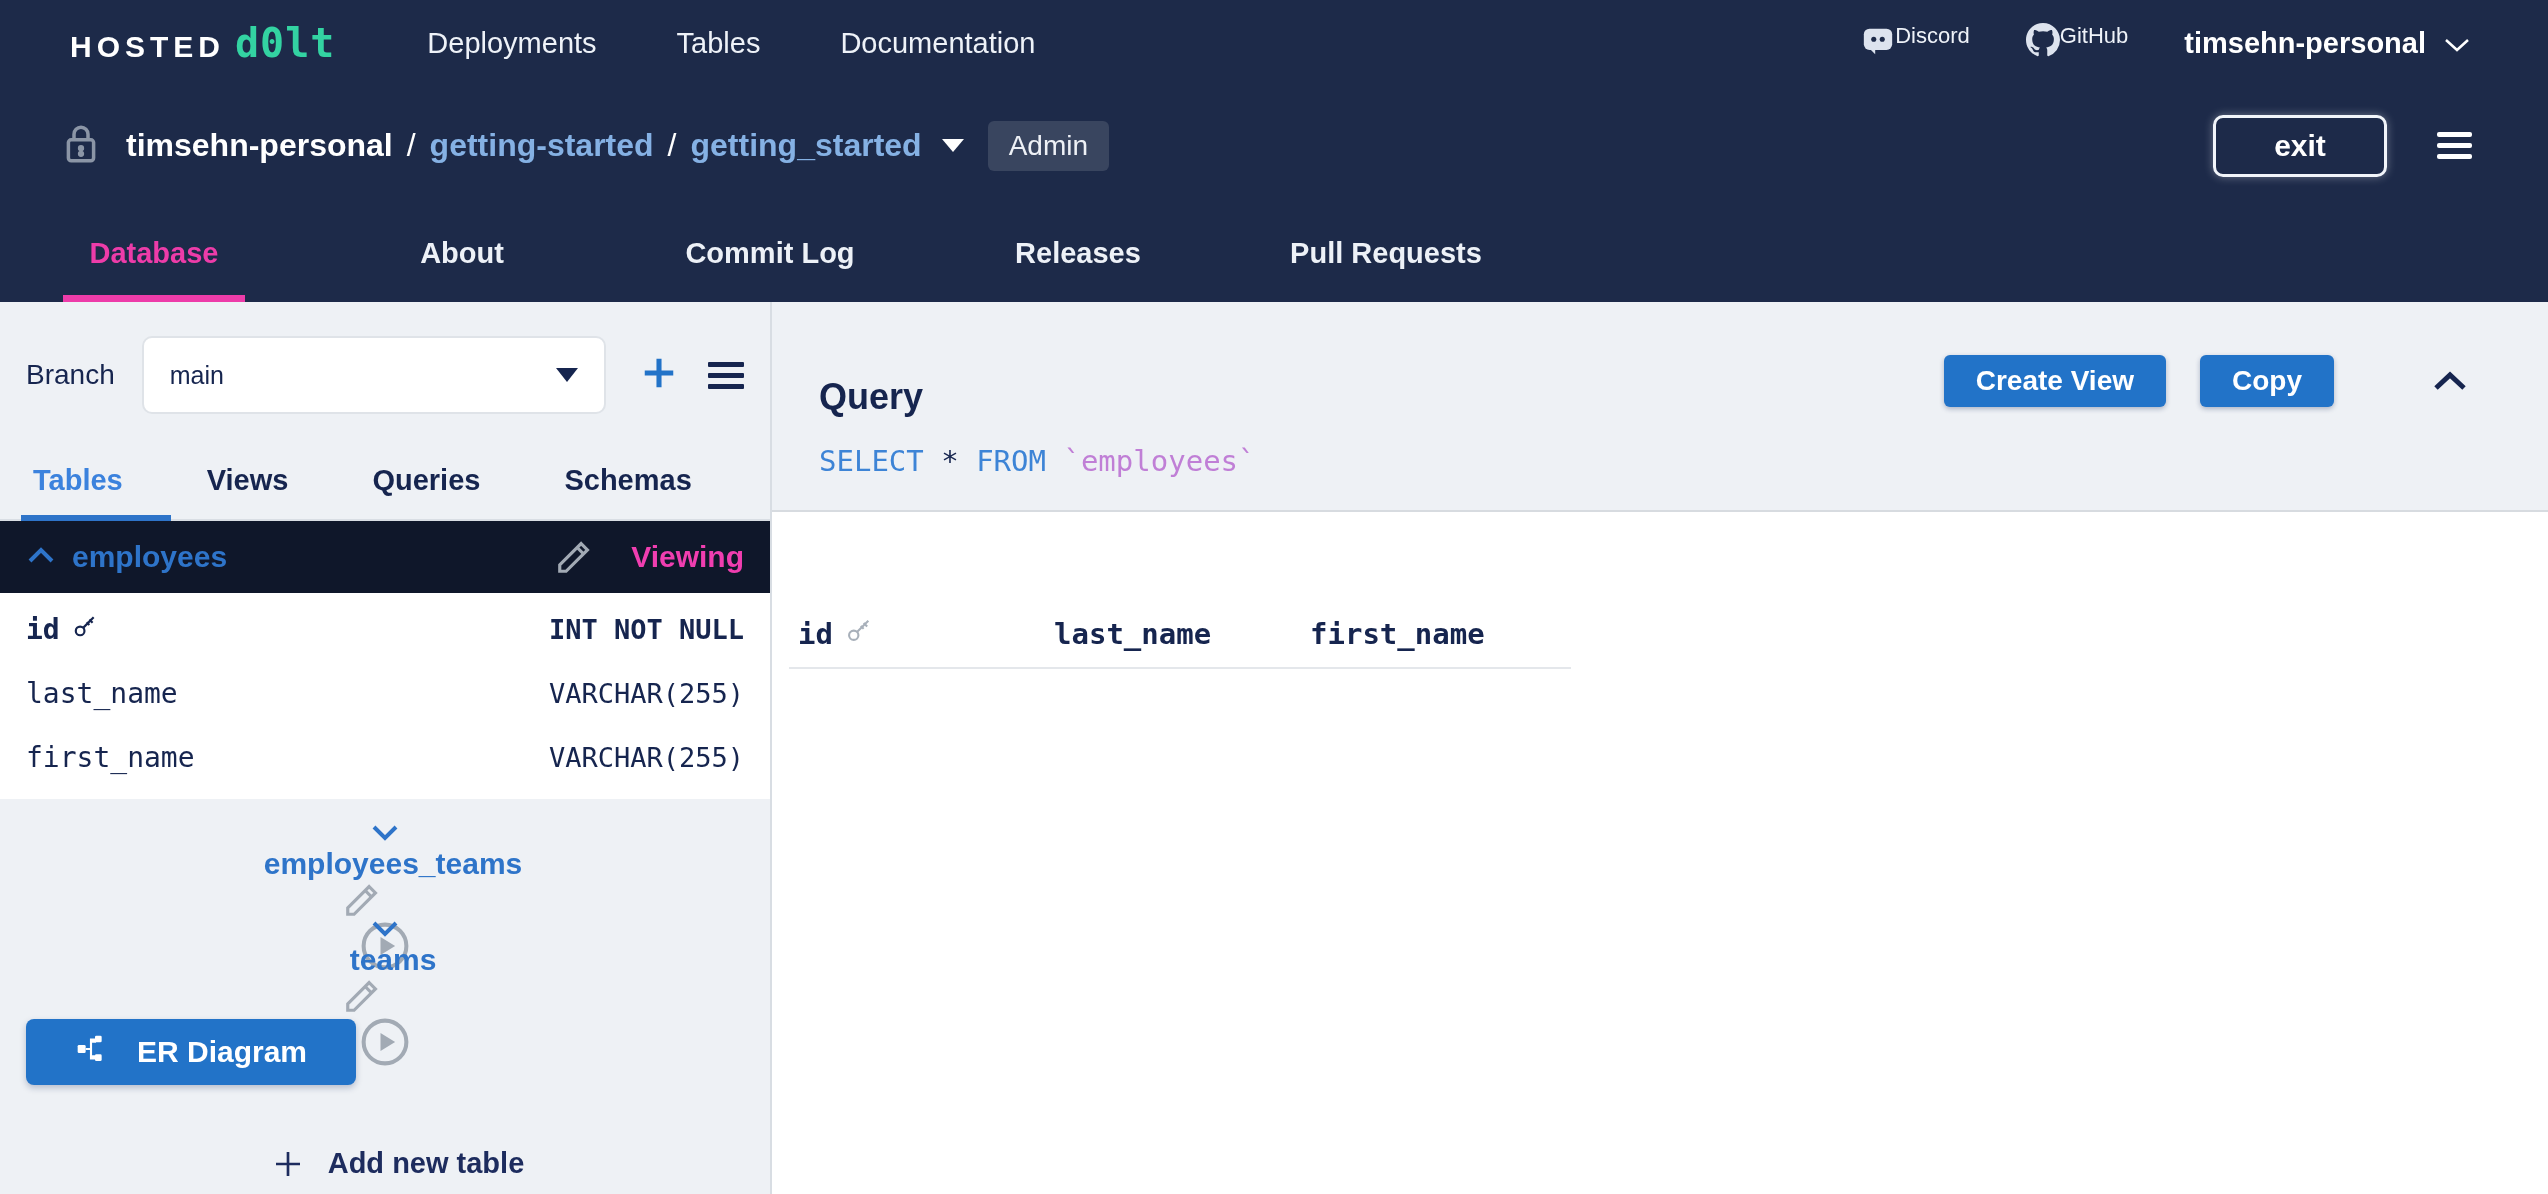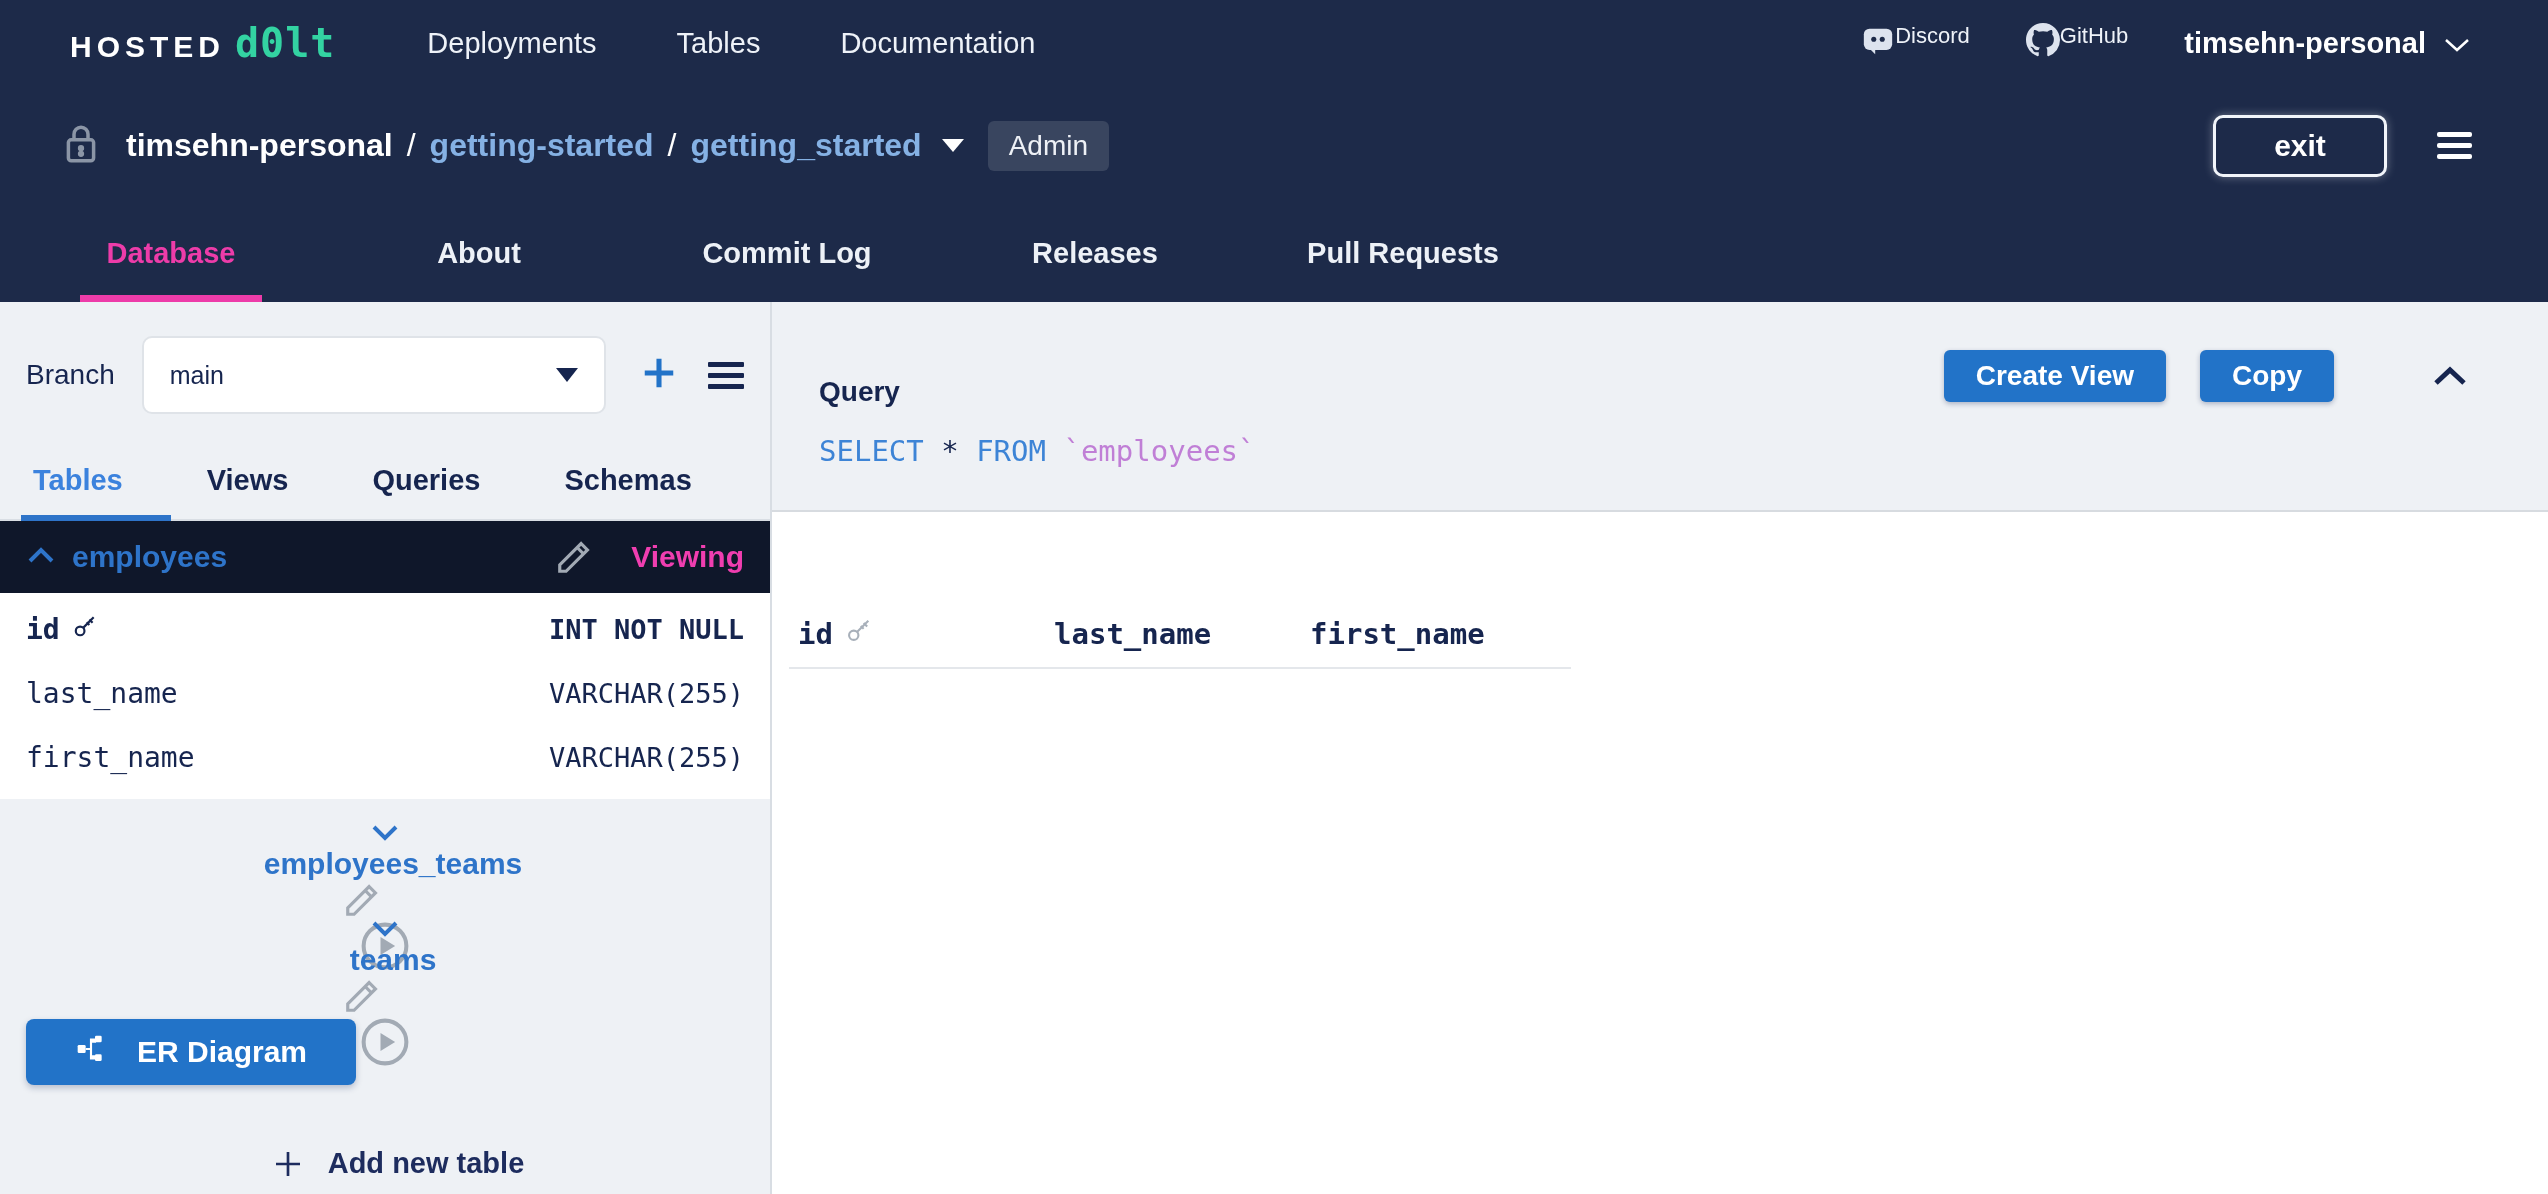--- a/index.html
+++ b/index.html
@@ -28,21 +28,21 @@
   .caret-down { width:0; height:0; border-left:11px solid transparent; border-right:11px solid transparent;
                 border-top:13px solid #fff; margin:0 10px 0 20px; cursor:pointer; }
   .admin-badge { background:#39455f; color:#eef1f6; border-radius:6px; font-size:28px;
                  padding:9px 21px; margin-left:14px; }
   .exit-btn { margin-left:auto; background:transparent; border:3px solid #f2f5fa; border-radius:10px;
               color:#fff; font-size:30px; font-weight:700; padding:11px 0; width:174px; text-align:center;
               cursor:pointer; font-family:inherit; box-shadow:0 0 10px rgba(255,255,255,.35); }
   .burger-white { margin-left:50px; cursor:pointer; }
   .burger-white div { width:35px; height:5px; background:#fff; border-radius:2px; margin:6px 0; }
 
-  .tabs-row { height:97px; display:flex; padding-left:17px; }
+  .tabs-row { height:97px; display:flex; }
   .repo-tab { width:308px; display:flex; align-items:center; justify-content:center;
               color:#edf1f7; font-size:29px; font-weight:600; position:relative; cursor:pointer; }
   .repo-tab.active { color:#ed3ca9; }
   .repo-tab.active::after { content:""; position:absolute; bottom:0; left:50%; margin-left:-91px;
                             width:182px; height:7px; background:#ed3ca9; }
 
   
   .page-body { display:flex; height:892px; }
   .sidebar { width:772px; background:#eef1f5; border-right:2px solid #d8dde3; flex:none; }
 
@@ -81,21 +81,21 @@
   .er-btn { margin:28px 0 0 26px; width:330px; height:66px; background:#2273c8; border:none; border-radius:8px;
             color:#fff; font-size:30px; font-weight:700; display:flex; align-items:center; justify-content:center;
             gap:30px; cursor:pointer; font-family:inherit; box-shadow:0 3px 6px rgba(20,40,90,.25); }
   .add-table { margin:62px 0 0 26px; display:flex; align-items:center; gap:24px; cursor:pointer;justify-content:center; }
   .add-table span { font-size:29px; font-weight:700; color:#1d2c5e; }
 
   
   .main { flex:1; display:flex; flex-direction:column; }
   .query-panel { background:#eef1f5; border-bottom:2px solid #d7dbe0; height:210px; padding:42px 80px 0 47px; }
   .query-head { display:flex; align-items:center; }
-  .query-title { font-size:28px; font-weight:700; color:#16254f;margin-top:32px; }
+  .query-title { font-size:36px; font-weight:700; color:#16254f;margin-top:32px; }
   .q-buttons { margin-left:auto; display:flex; align-items:center; gap:34px; }
   .blue-btn { background:#2273c8; border:none; border-radius:6px; color:#fff; font-size:28px; font-weight:700;
               padding:10px 32px; cursor:pointer; font-family:inherit; box-shadow:0 2px 5px rgba(20,40,90,.3); }
   .collapse { margin-left:64px; cursor:pointer; display:flex; }
   .sql-line { margin-top:26px; font-family:"DejaVu Sans Mono",monospace; font-size:29px; }
   .sql-kw { color:#3d84d6; }
   .sql-op { color:#16254f; }
   .sql-ident { color:#c07fd6; }
 
   .results { padding:104px 0 0 26px; }

